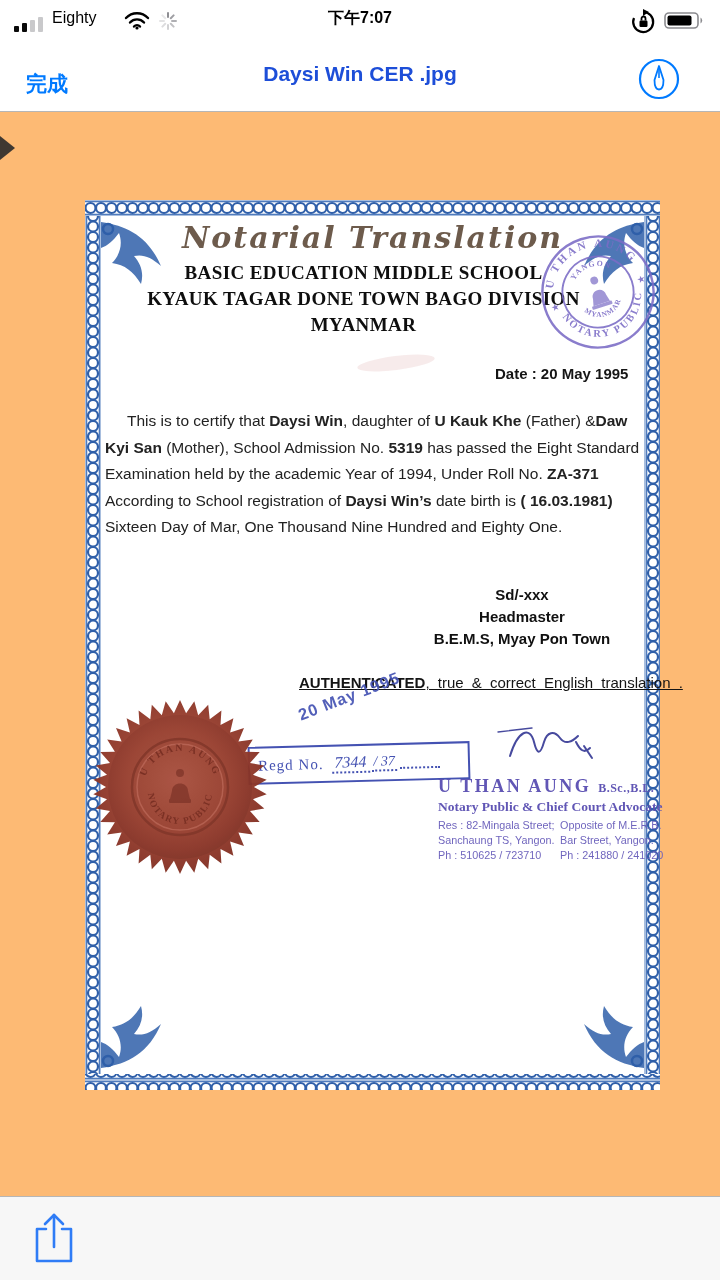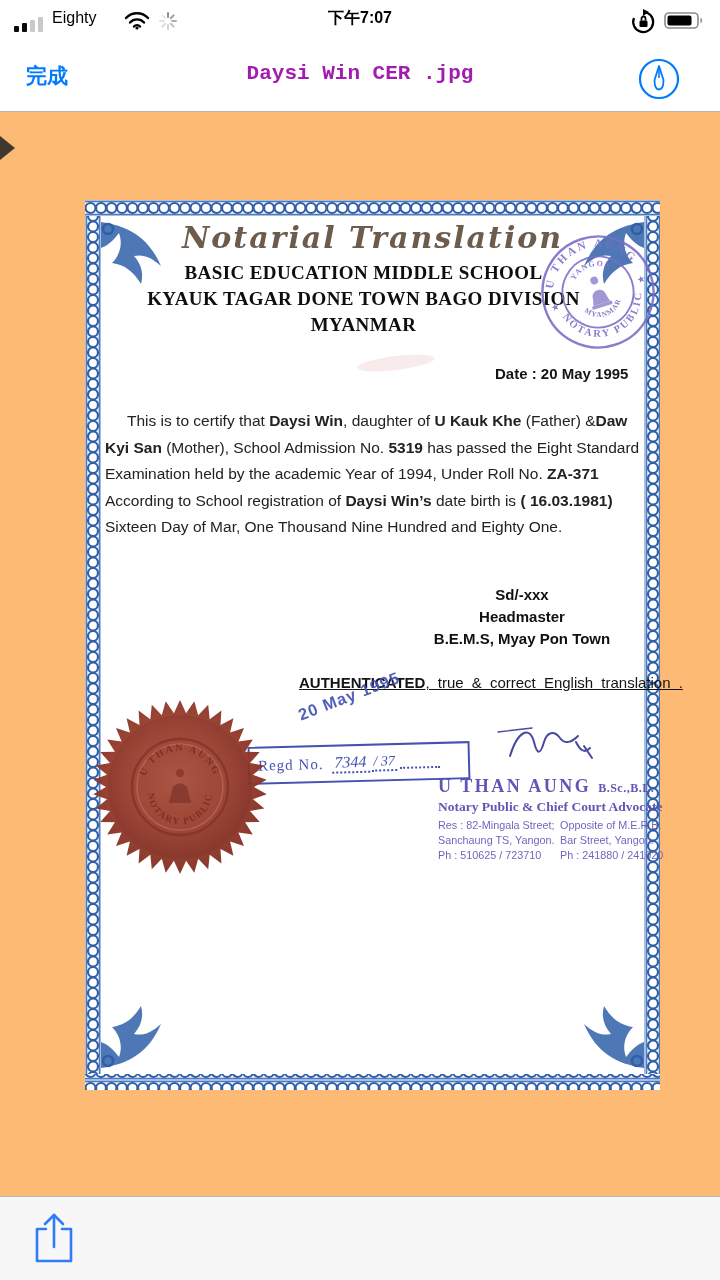--- a/index.html
+++ b/index.html
@@ -7,22 +7,22 @@
           font-family:"Liberation Sans",sans-serif;-webkit-font-smoothing:antialiased;}
   .abs{position:absolute;}
 
   
   .statusbar{position:absolute;top:0;left:0;width:720px;height:44px;background:#fff;}
   .carrier{position:absolute;left:52px;top:9px;font-size:16px;color:#000;}
   .sbtime{position:absolute;left:0;right:0;top:8px;text-align:center;font-size:16px;font-weight:600;color:#000000;}
 
   
   .navbar{position:absolute;top:44px;left:0;width:720px;height:68px;background:#fff;border-bottom:1px solid #b6b6b6;box-sizing:border-box;}
-  .done{position:absolute;left:26px;top:18px;font-size:21px;font-weight:600;color:#007aff;cursor:pointer;text-align:center;}
-  .navtitle{position:absolute;left:120px;right:120px;top:18px;text-align:center;font-size:21px;font-weight:700;color:#a21caf;white-space:nowrap;font-family:Liberation Mono, monospace;}
+  .done{position:absolute;left:26px;top:26px;font-size:21px;font-weight:600;color:#007aff;cursor:pointer;text-align:center;}
+  .navtitle{position:absolute;left:120px;right:120px;top:18px;text-align:center;font-size:21px;font-weight:700;color:#1d4ed8;white-space:nowrap;}
 
   
   .content{position:absolute;top:112px;left:0;width:720px;height:1084px;background:#fdba74;}
   .cert{position:absolute;left:85px;top:88px;width:575px;height:890px;background:#fff;}
 
   .heading{position:absolute;left:0;top:20px;width:575px;text-align:center;
            font-family:"DejaVu Serif",serif;font-style:italic;font-weight:700;
            font-size:30px;letter-spacing:2px;color:#6d5b4c;}
   .school{position:absolute;left:0;top:60px;width:557px;text-align:center;
           font-family:"Liberation Serif",serif;font-weight:700;font-size:19px;

